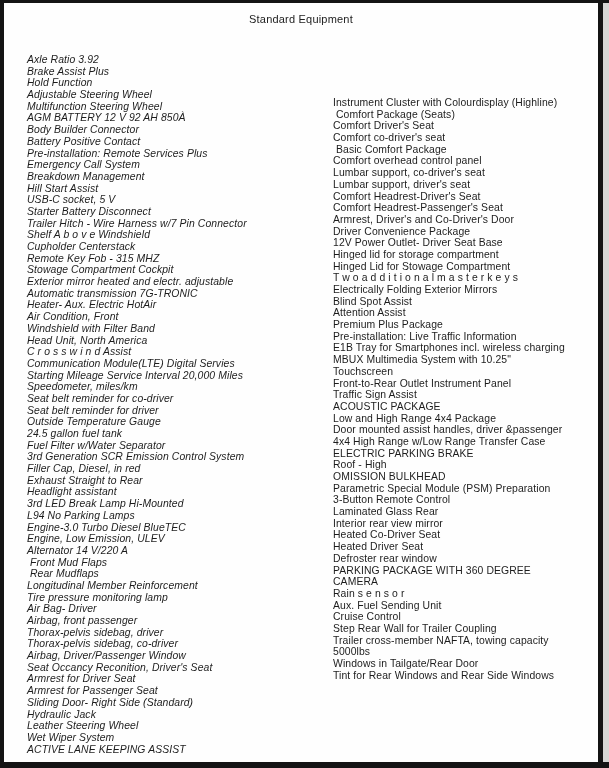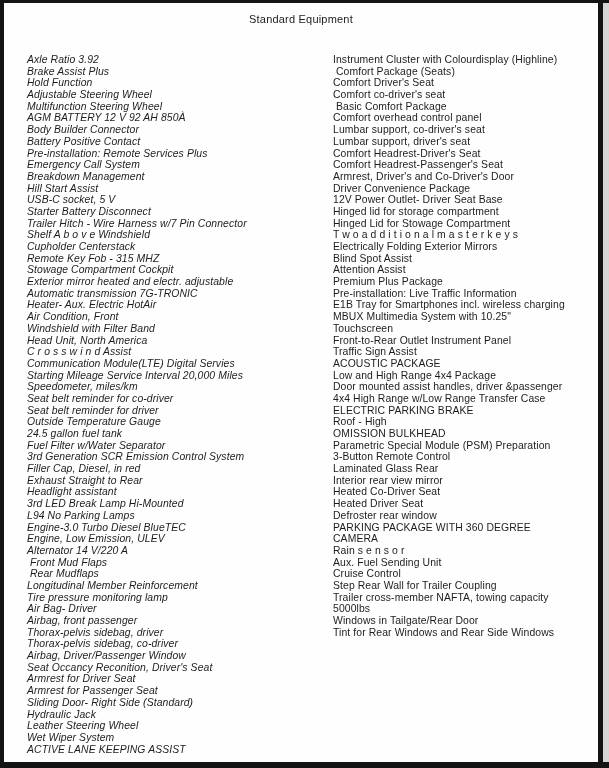--- a/index.html
+++ b/index.html
@@ -44,21 +44,21 @@
     right: 6px;
     display: flex;
   }
   .col {
     font-size: 10.4px;
     line-height: 11.68px;
     letter-spacing: 0.1px;
     white-space: pre;
   }
   .col-left  { width: 306px; flex: 0 0 306px; font-style: italic; }
-  .col-right { flex: 1; }
+  .col-right { flex: 1; margin-top: 43px; }
   .eq-item { white-space: pre; }
 </style>
 </head>
 <body>
 
 <div class="photo">
   <div class="frame-top"></div>
   <div class="frame-left"></div>
   <div class="edge-gray"></div>
   <div class="frame-right"></div>

